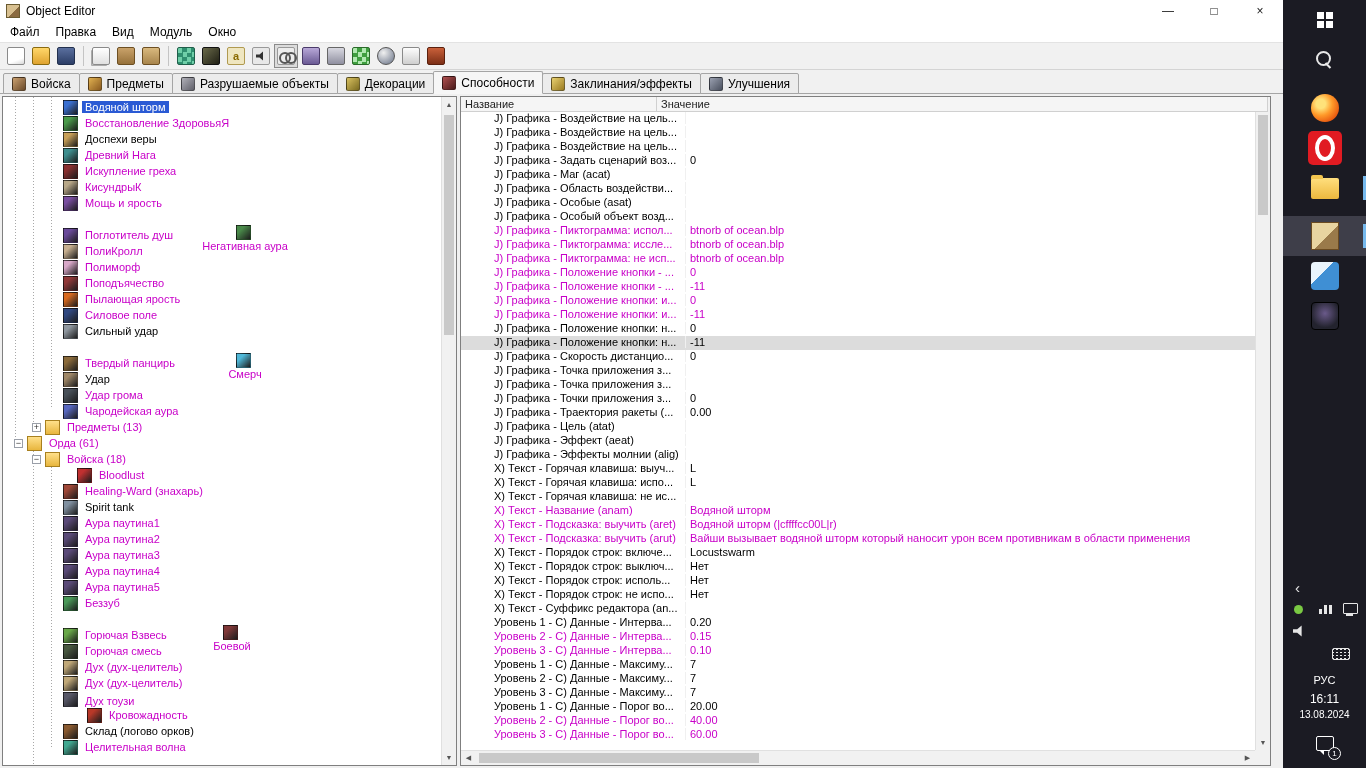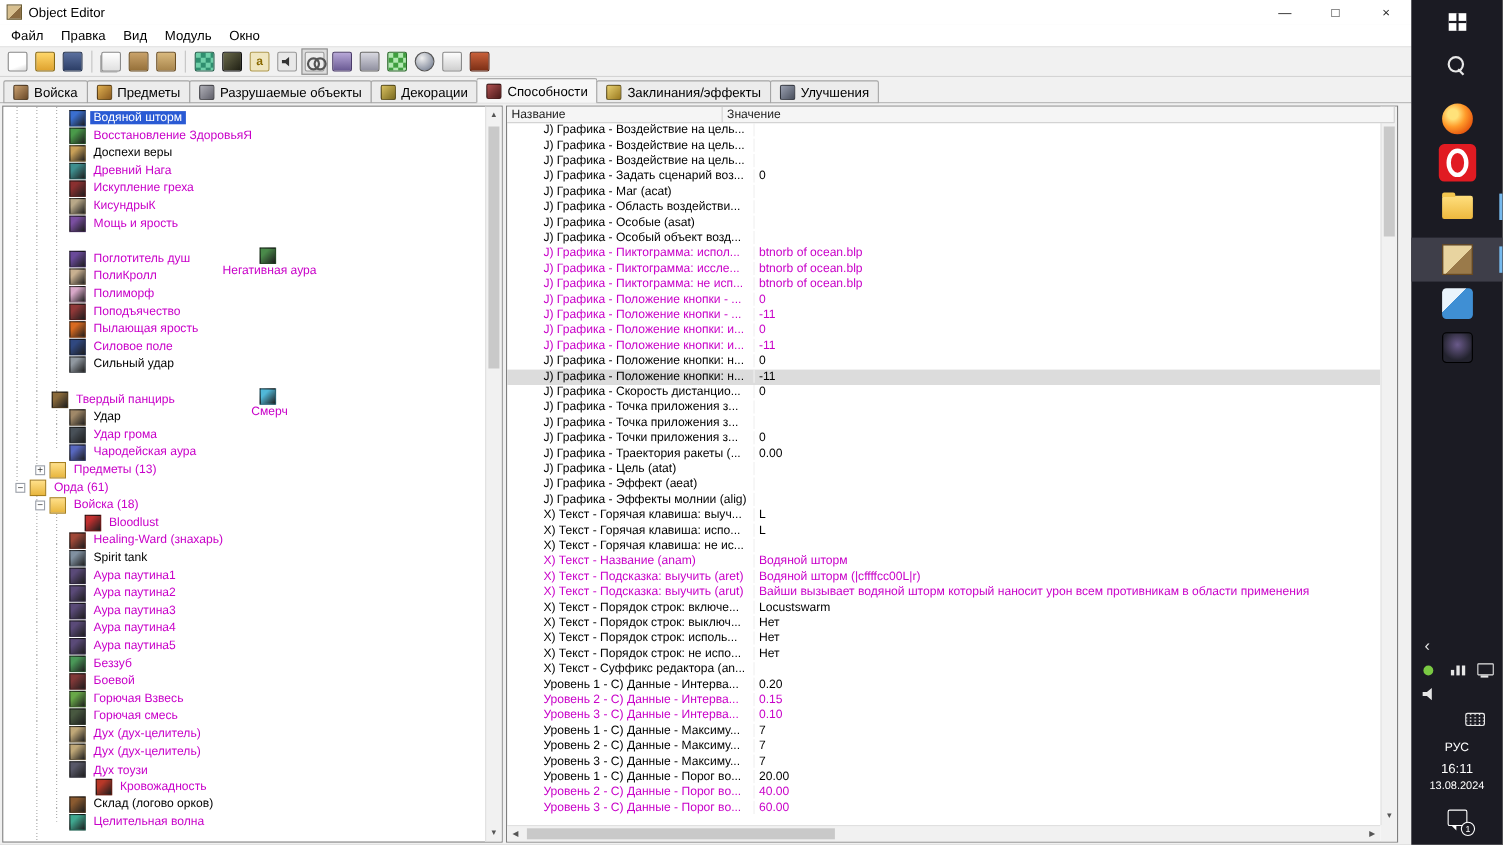--- a/index.html
+++ b/index.html
@@ -333,21 +333,21 @@
             <div class="trow" style="padding-left: 46px;">
               <span class="exspace"></span>
               <span class="ticon" style="background: linear-gradient(135deg, rgb(144, 152, 160) 30%, rgb(29, 29, 29));"></span>
               <span class="tlabel">Сильный удар</span>
             </div>
             <div class="trow" style="padding-left: 46px; flex-direction: column;">
               <span class="exspace"></span>
               <span class="ticon" style="background: linear-gradient(135deg, rgb(80, 184, 216) 30%, rgb(29, 29, 29));"></span>
               <span class="tlabel mod">Смерч</span>
             </div>
-            <div class="trow" style="padding-left: 30px;">
+            <div class="trow" style="padding-left: 46px;">
               <span class="exspace"></span>
               <span class="ticon" style="background: linear-gradient(135deg, rgb(138, 106, 58) 30%, rgb(29, 29, 29));"></span>
               <span class="tlabel mod">Твердый панцирь</span>
             </div>
             <div class="trow" style="padding-left: 46px;">
               <span class="exspace"></span>
               <span class="ticon" style="background: linear-gradient(135deg, rgb(160, 136, 104) 30%, rgb(29, 29, 29));"></span>
               <span class="tlabel">Удар</span>
             </div>
             <div class="trow" style="padding-left: 46px;">
@@ -413,21 +413,21 @@
             <div class="trow" style="padding-left: 46px;">
               <span class="exspace"></span>
               <span class="ticon" style="background: linear-gradient(135deg, rgb(90, 74, 120) 30%, rgb(29, 29, 29));"></span>
               <span class="tlabel mod">Аура паутина5</span>
             </div>
             <div class="trow" style="padding-left: 46px;">
               <span class="exspace"></span>
               <span class="ticon" style="background: linear-gradient(135deg, rgb(74, 152, 88) 30%, rgb(29, 29, 29));"></span>
               <span class="tlabel mod">Беззуб</span>
             </div>
-            <div class="trow" style="padding-left: 46px;">
+            <div class="trow" style="padding-left: 20px; flex-direction: column;">
               <span class="exspace"></span>
               <span class="ticon" style="background: linear-gradient(135deg, rgb(128, 56, 56) 30%, rgb(29, 29, 29));"></span>
               <span class="tlabel mod">Боевой</span>
             </div>
             <div class="trow" style="padding-left: 46px;">
               <span class="exspace"></span>
               <span class="ticon" style="background: linear-gradient(135deg, rgb(104, 168, 72) 30%, rgb(29, 29, 29));"></span>
               <span class="tlabel mod">Горючая Взвесь</span>
             </div>
             <div class="trow" style="padding-left: 46px;">

